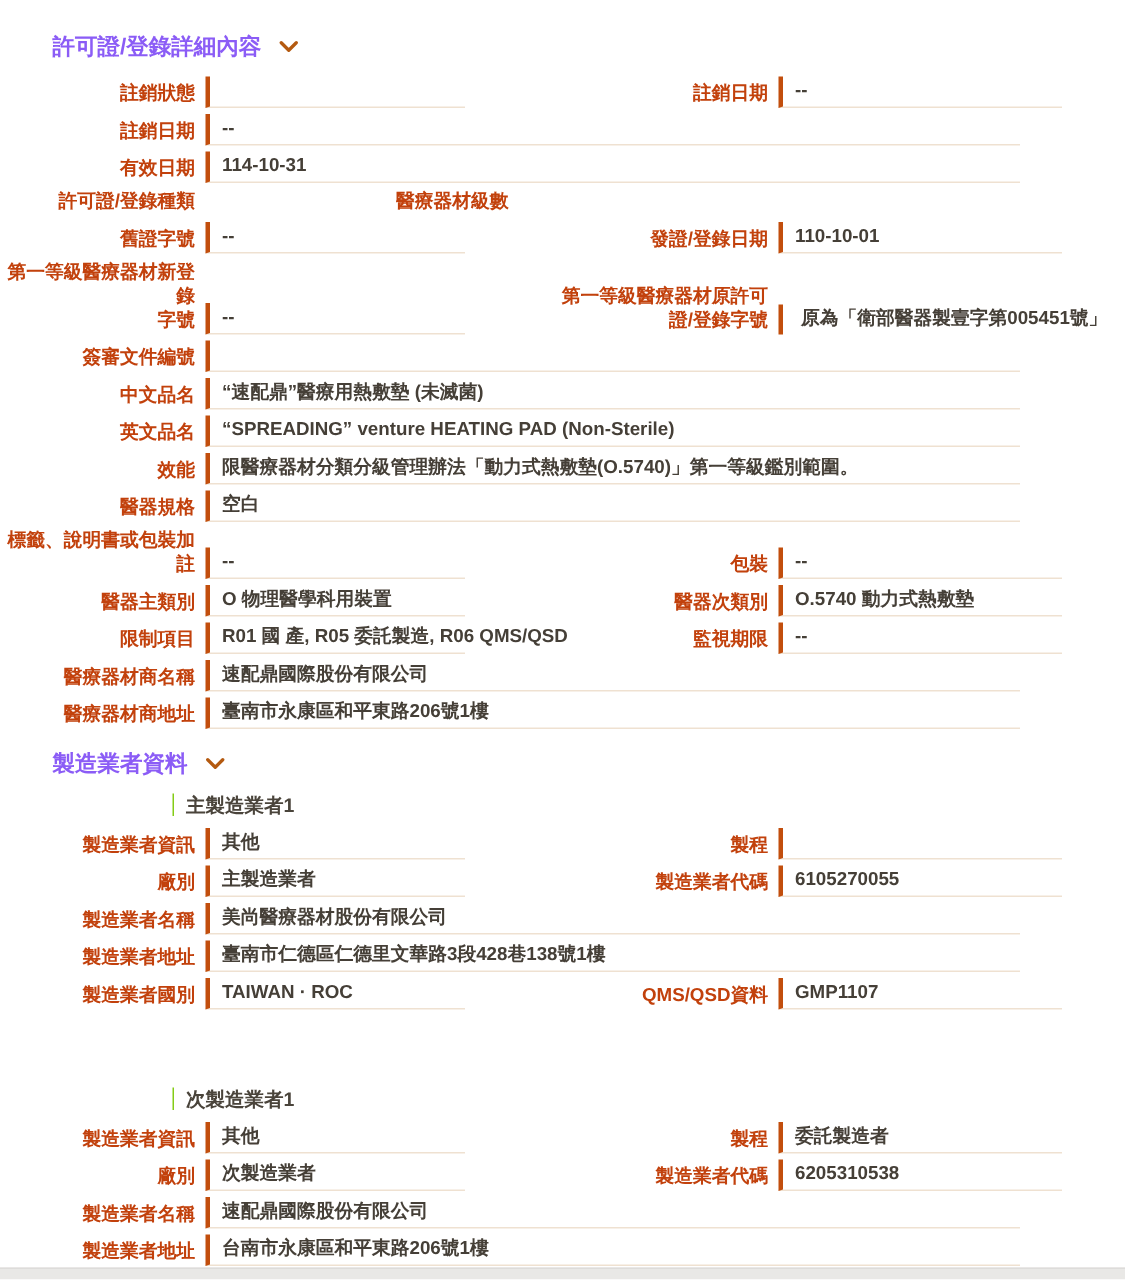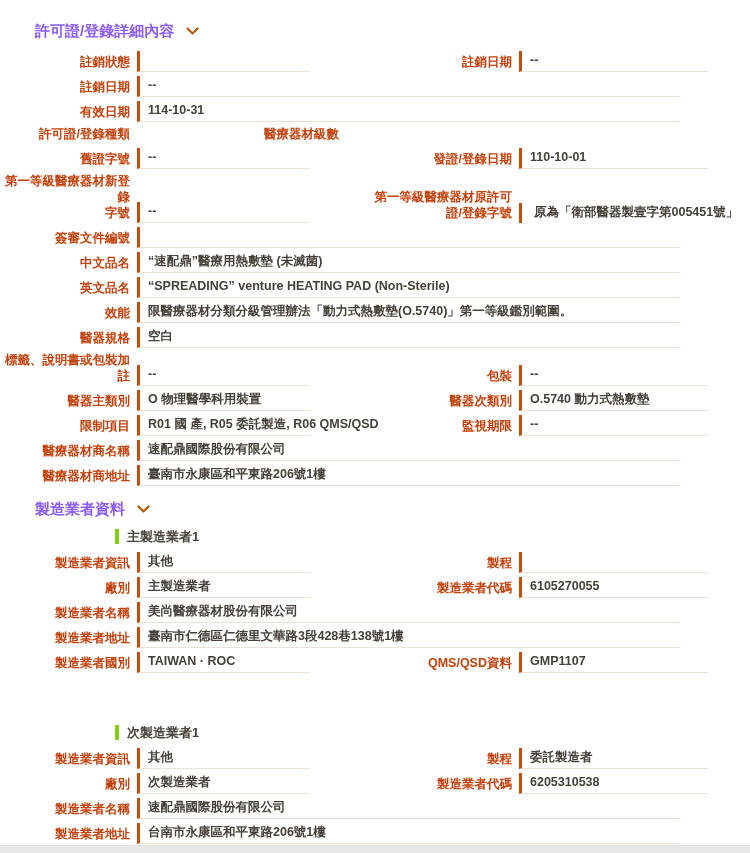--- a/index.html
+++ b/index.html
@@ -31,21 +31,21 @@
     min-height:16px;white-space:nowrap;color:#453f37;
   }
   .pair .left .value{width:162px;}
   .pair .rightf{margin-left:62px;}
   .pair .rightf .label{width:140px;}
   .pair .rightf .value{width:178px;}
   .full .value{width:532px;}
   .value.noline{border-bottom:none;width:auto;min-width:178px;padding-left:12px;}
   .subtitle{
     margin:0 0 8px 115px;
-    border-left:4px solid #84cc16;
+    border-left:1px solid #84cc16;
     padding-left:8px;
     font-size:13px;font-weight:700;line-height:15px;color:#4a443b;
   }
   .group{margin-bottom:10px;}
   .group.second{margin-top:52px;}
   .manu-rows{}
   .footer-strip{
     position:absolute;left:0;bottom:0;width:750px;height:7px;
     background:#e9e8e6;border-top:1px solid #dddcda;
   }

